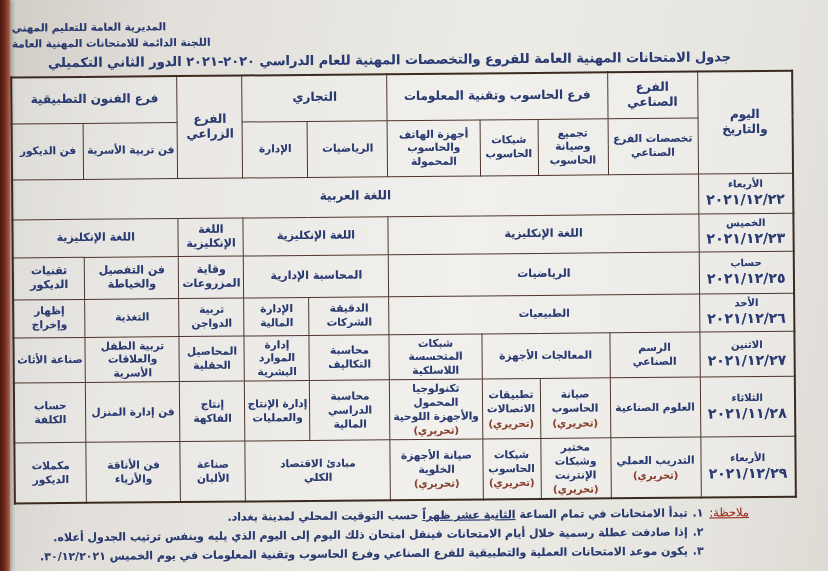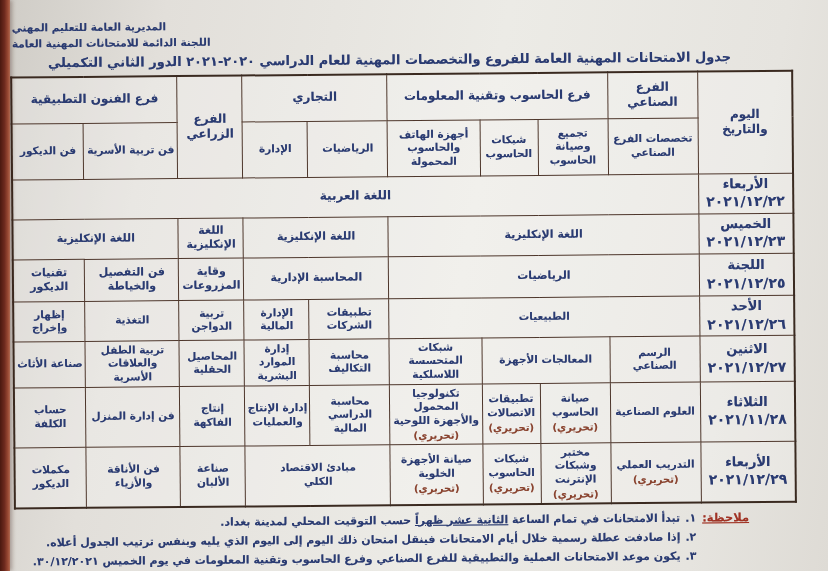--- a/index.html
+++ b/index.html
@@ -50,31 +50,31 @@
     overflow:hidden;
   }
   table.sched{border:2.5px solid #3a2a20;}
   tr.hrow1 td{font-size:12px;}
   tr.hrow1{height:46px;}
   tr.hrow2{height:56px;}
   .r0{height:40px;} .r1{height:38px;} .r2{height:42px;} .r3{height:38px;}
   .r4{height:44px;} .r5{height:56px;} .r6{height:50px;}
   .r0 td.c{font-size:12px;}
   .r1 td.c, .r2 td.c{font-size:11px;}
-  .day-cell .dname{font-size:13px;}
+  .day-cell .dname{font-size:10px;}
   .day-cell .ddate{font-size:14px;letter-spacing:0.3px;}
   .narrow{max-width:54px;margin:0 auto;}
   .narrow2{max-width:50px;margin:6px auto;}
   .tnote{color:#8a4430;font-size:10px;margin-top:1px;text-shadow:0 0 0.5px rgba(138,68,48,0.4);}
   .notes{
     display:flex;direction:rtl;align-items:flex-start;
     padding:7px 48px 0 6px;gap:6px;
   }
   .nlabel{
-    color:var(--accent-red);font-weight:bold;font-size:11.5px;
+    color:var(--accent-red);font-weight:normal;font-size:11.5px;
     text-decoration:underline;white-space:nowrap;
     text-shadow:0 0 0.5px rgba(160,51,37,0.4);
   }
   .nlist{flex:1;}
   .nline{font-size:11px;font-weight:bold;line-height:16px;margin-bottom:3px;text-align:right;}
   .nnum{margin-left:5px;}
   .u{text-decoration:underline;}
 </style>
 </head>
 <body>
@@ -151,21 +151,21 @@
       <td class="c">
             <div class="narrow">اللغة الإنكليزية</div>
           </td>
       <td class="c" colspan="2">
             <div>اللغة الإنكليزية</div>
           </td>
     </tr>
 
     <tr class="r2">
       <td class="day-cell">
-        <div class="dname">اللجنة</div>
+        <div class="dname">حساب</div>
         <div class="ddate">٢٠٢١/١٢/٢٥</div>
       </td>
       <td class="c" colspan="4">
             <div>الرياضيات</div>
           </td>
       <td class="c" colspan="2">
             <div>المحاسبة الإدارية</div>
           </td>
       <td class="c">
             <div>وقاية المزروعات</div>
@@ -180,21 +180,21 @@
 
     <tr class="r3">
       <td class="day-cell">
         <div class="dname">الأحد</div>
         <div class="ddate">٢٠٢١/١٢/٢٦</div>
       </td>
       <td class="c" colspan="4">
             <div>الطبيعيات</div>
           </td>
       <td class="c">
-            <div>تطبيقات الشركات</div>
+            <div>الدقيقة الشركات</div>
           </td>
       <td class="c">
             <div>الإدارة المالية</div>
           </td>
       <td class="c">
             <div>تربية الدواجن</div>
           </td>
       <td class="c">
             <div>التغذية</div>
           </td>

